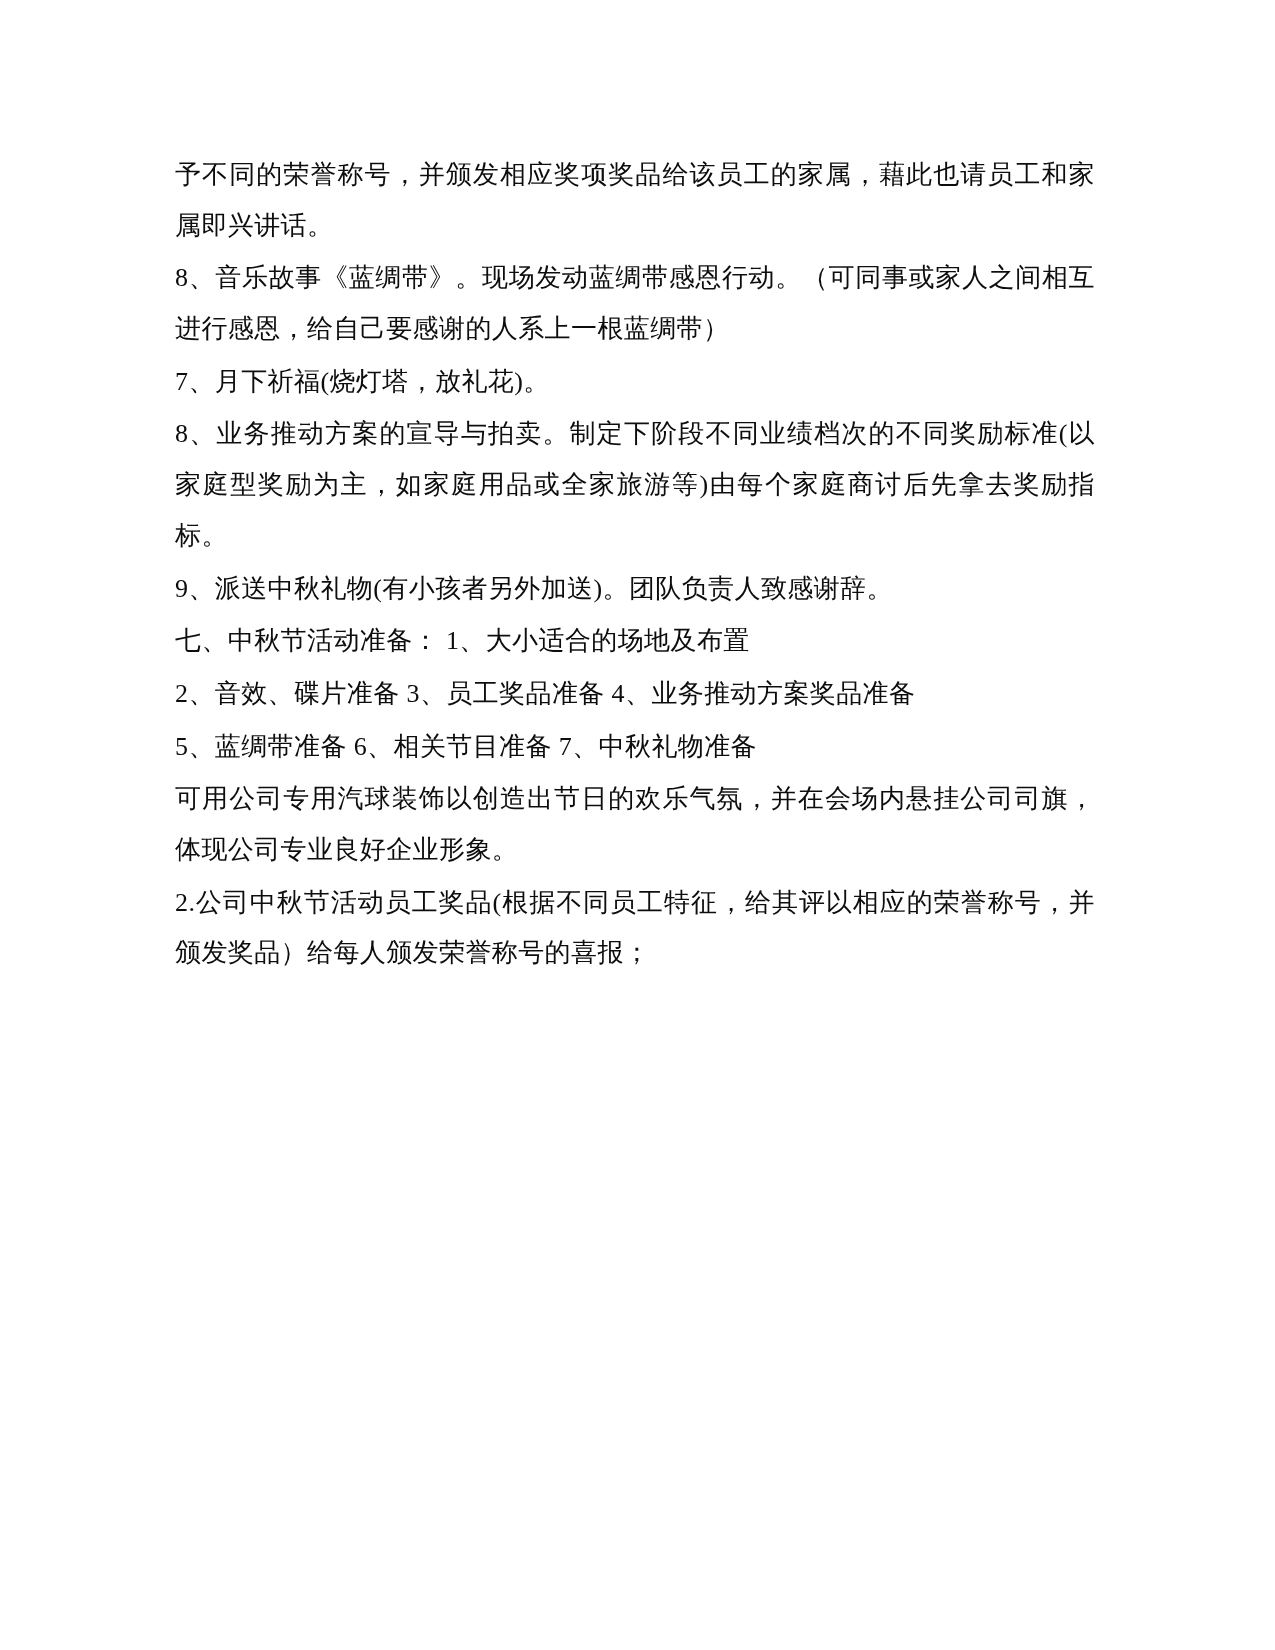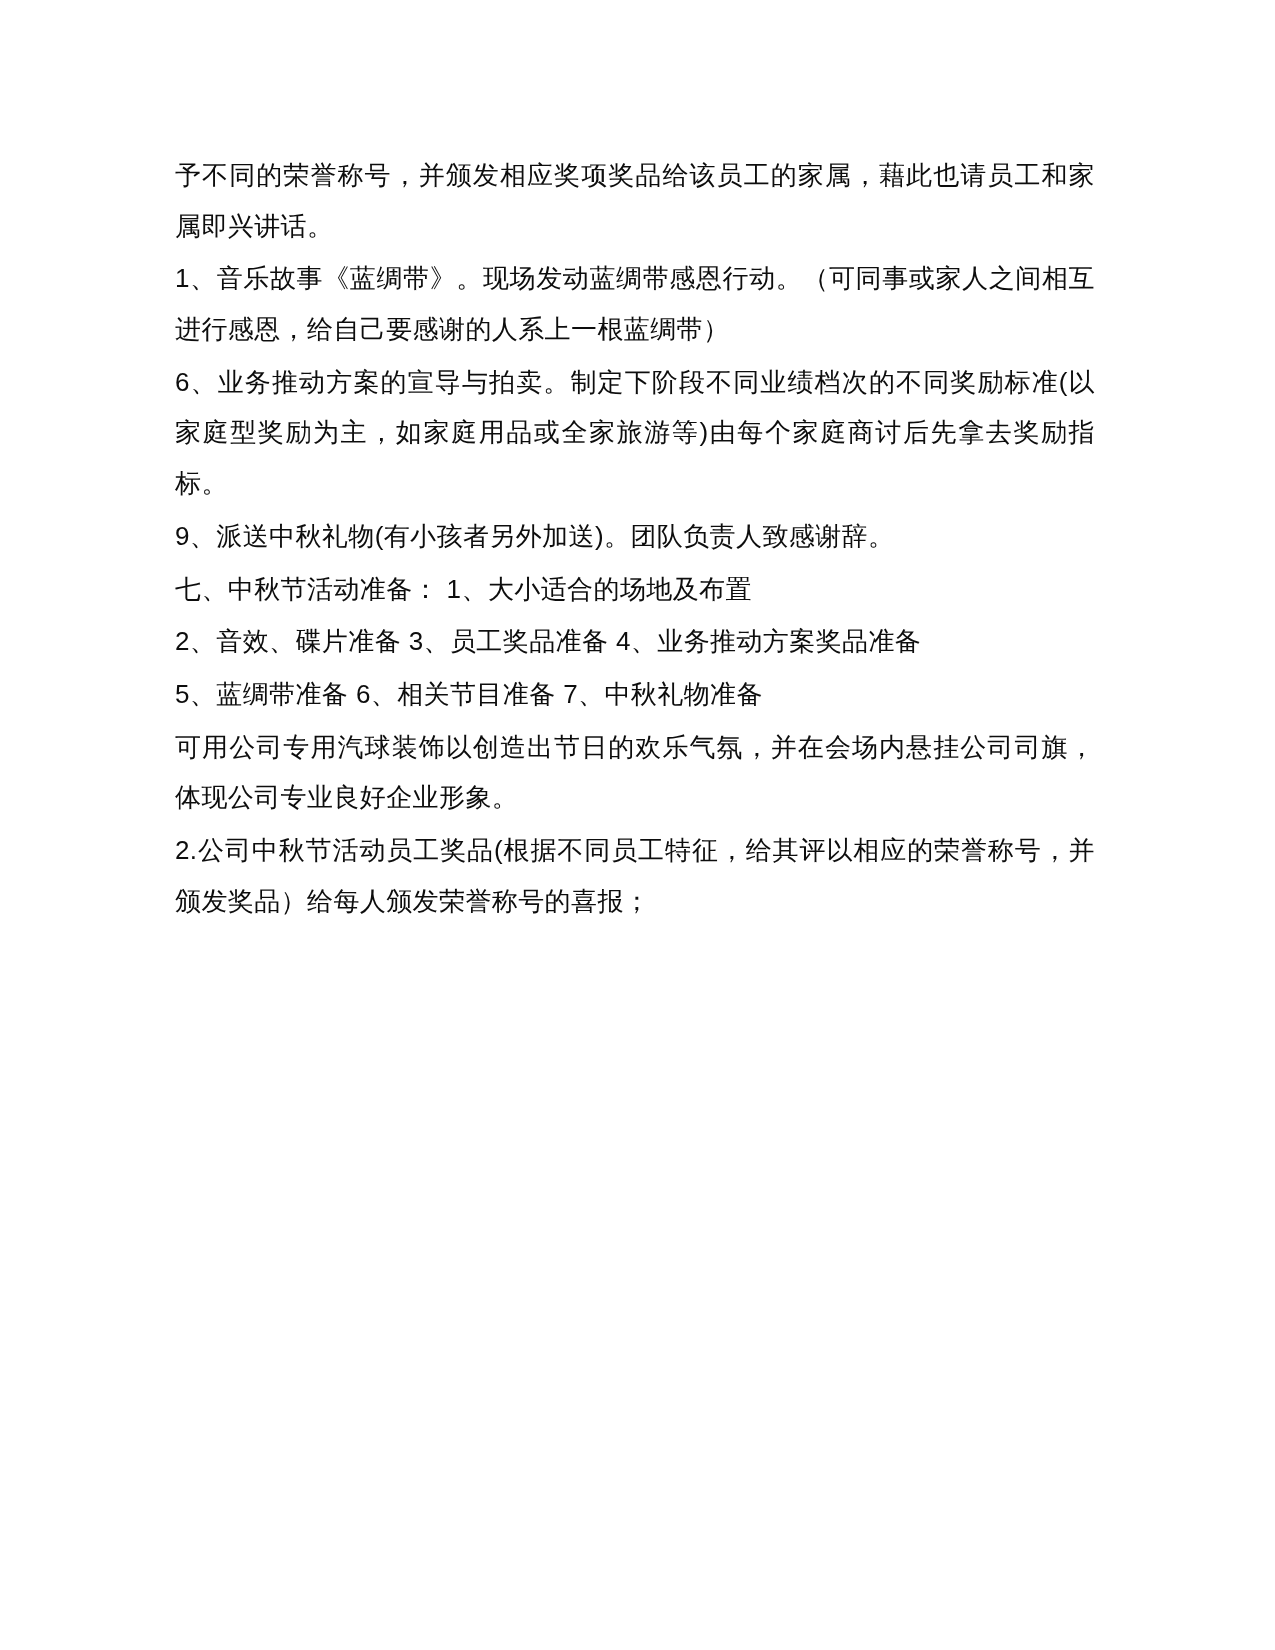--- a/index.html
+++ b/index.html
@@ -7,43 +7,44 @@
     padding: 0;
     background: #ffffff;
   }
   .page {
     position: relative;
     width: 1275px;
     height: 1650px;
     background: #ffffff;
     box-sizing: border-box;
     padding: 150px 180px 0 175px;
-    font-family: Liberation Sans, sans-serif;
+    font-family: Liberation Serif, serif;
   }
   .doc-body {
     font-size: 26px;
     line-height: 1.95;
     color: #0d0d0d;
     letter-spacing: 0.4px;
     text-align: justify;
     text-justify: inter-ideograph;
   }
   .para {
     margin: 0 0 2px 0;
     text-indent: 0;
   }
 </style>
 </head>
 <body>
 
 <div class="page">
   <div class="doc-body">
     <p class="para">予不同的荣誉称号，并颁发相应奖项奖品给该员工的家属，藉此也请员工和家属即兴讲话。</p>
-    <p class="para">1、音乐故事《蓝绸带》。现场发动蓝绸带感恩行动。（可同事或家人之间相互进行感恩，给自己要感谢的人系上一根蓝绸带）</p>
-    <p class="para">6、业务推动方案的宣导与拍卖。制定下阶段不同业绩档次的不同奖励标准(以家庭型奖励为主，如家庭用品或全家旅游等)由每个家庭商讨后先拿去奖励指标。</p>
+    <p class="para">8、音乐故事《蓝绸带》。现场发动蓝绸带感恩行动。（可同事或家人之间相互进行感恩，给自己要感谢的人系上一根蓝绸带）</p>
+    <p class="para">7、月下祈福(烧灯塔，放礼花)。</p>
+    <p class="para">8、业务推动方案的宣导与拍卖。制定下阶段不同业绩档次的不同奖励标准(以家庭型奖励为主，如家庭用品或全家旅游等)由每个家庭商讨后先拿去奖励指标。</p>
     <p class="para">9、派送中秋礼物(有小孩者另外加送)。团队负责人致感谢辞。</p>
     <p class="para">七、中秋节活动准备： 1、大小适合的场地及布置</p>
     <p class="para">2、音效、碟片准备 3、员工奖品准备 4、业务推动方案奖品准备</p>
     <p class="para">5、蓝绸带准备 6、相关节目准备 7、中秋礼物准备</p>
     <p class="para">可用公司专用汽球装饰以创造出节日的欢乐气氛，并在会场内悬挂公司司旗，体现公司专业良好企业形象。</p>
     <p class="para">2.公司中秋节活动员工奖品(根据不同员工特征，给其评以相应的荣誉称号，并颁发奖品）给每人颁发荣誉称号的喜报；</p>
   </div>
 </div>
 
 </body></html>

